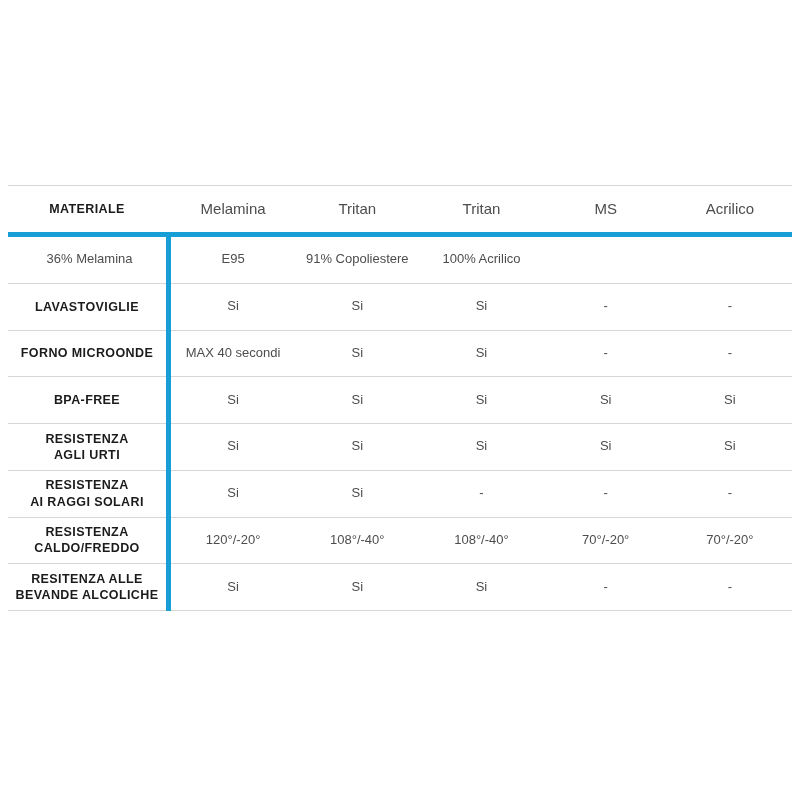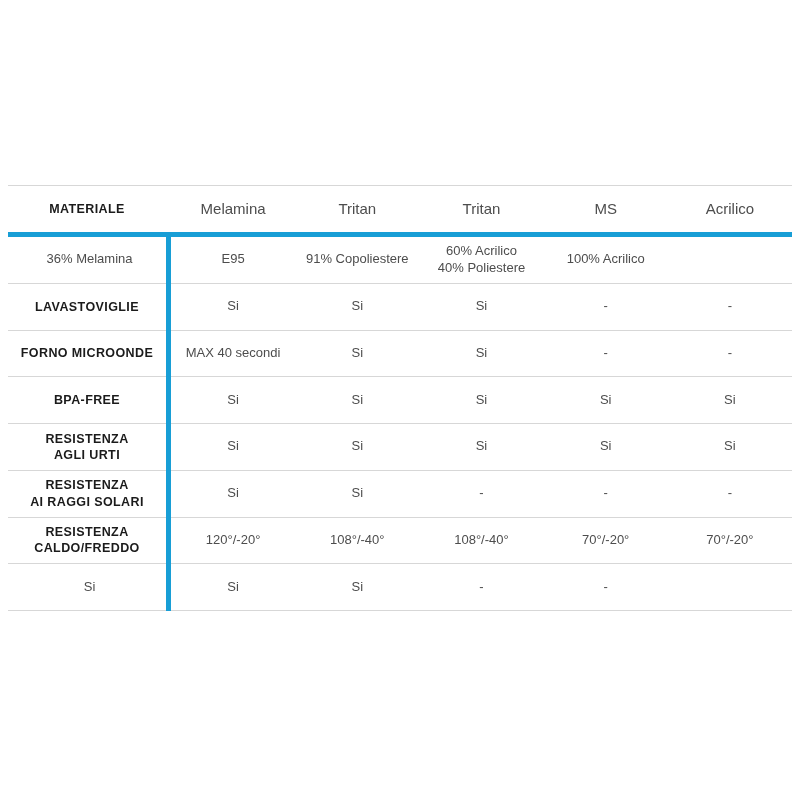--- a/index.html
+++ b/index.html
@@ -97,22 +97,20 @@
 
     <div class="blue-hr"></div>
 
     <div class="tbody">
       <div class="blue-vr"></div>
 
       <div class="grid-row data-row">
         <div class="cell cell-value">36% Melamina</div>
         <div class="cell cell-value">E95</div>
         <div class="cell cell-value">91% Copoliestere</div>
-        <div class="cell cell-value">60% Acrilico
-40% Poliestere</div>
         <div class="cell cell-value">100% Acrilico</div>
       </div>
 
       <div class="grid-row data-row">
         <div class="cell cell-label">LAVASTOVIGLIE</div>
         <div class="cell cell-value">Si</div>
         <div class="cell cell-value">Si</div>
         <div class="cell cell-value">Si</div>
         <div class="cell cell-value">-</div>
         <div class="cell cell-value">-</div>
@@ -160,20 +158,22 @@
         <div class="cell cell-label">RESISTENZA
 CALDO/FREDDO</div>
         <div class="cell cell-value">120°/-20°</div>
         <div class="cell cell-value">108°/-40°</div>
         <div class="cell cell-value">108°/-40°</div>
         <div class="cell cell-value">70°/-20°</div>
         <div class="cell cell-value">70°/-20°</div>
       </div>
 
       <div class="grid-row data-row">
+        <div class="cell cell-label">RESITENZA ALLE
+BEVANDE ALCOLICHE</div>
         <div class="cell cell-value">Si</div>
         <div class="cell cell-value">Si</div>
         <div class="cell cell-value">Si</div>
         <div class="cell cell-value">-</div>
         <div class="cell cell-value">-</div>
       </div>
 
     </div>
   </div>
 </div>

